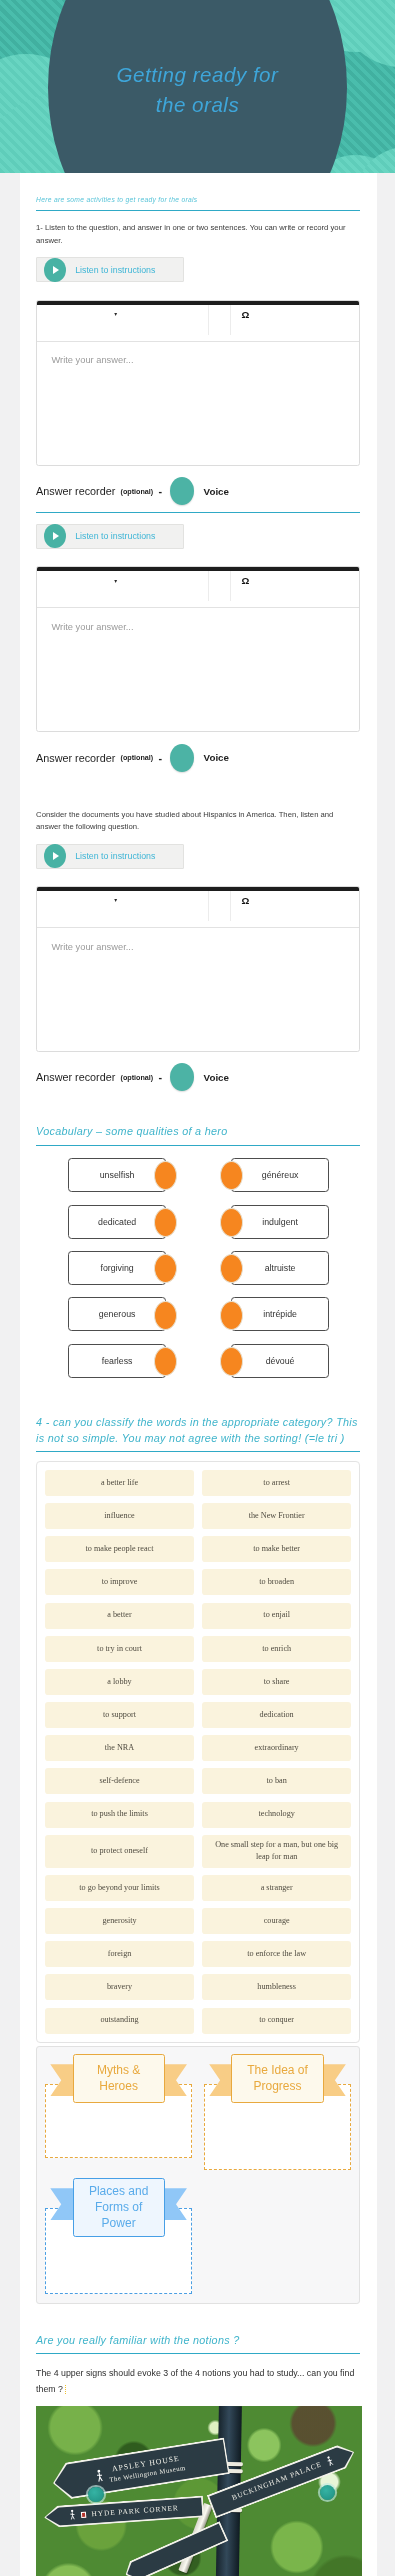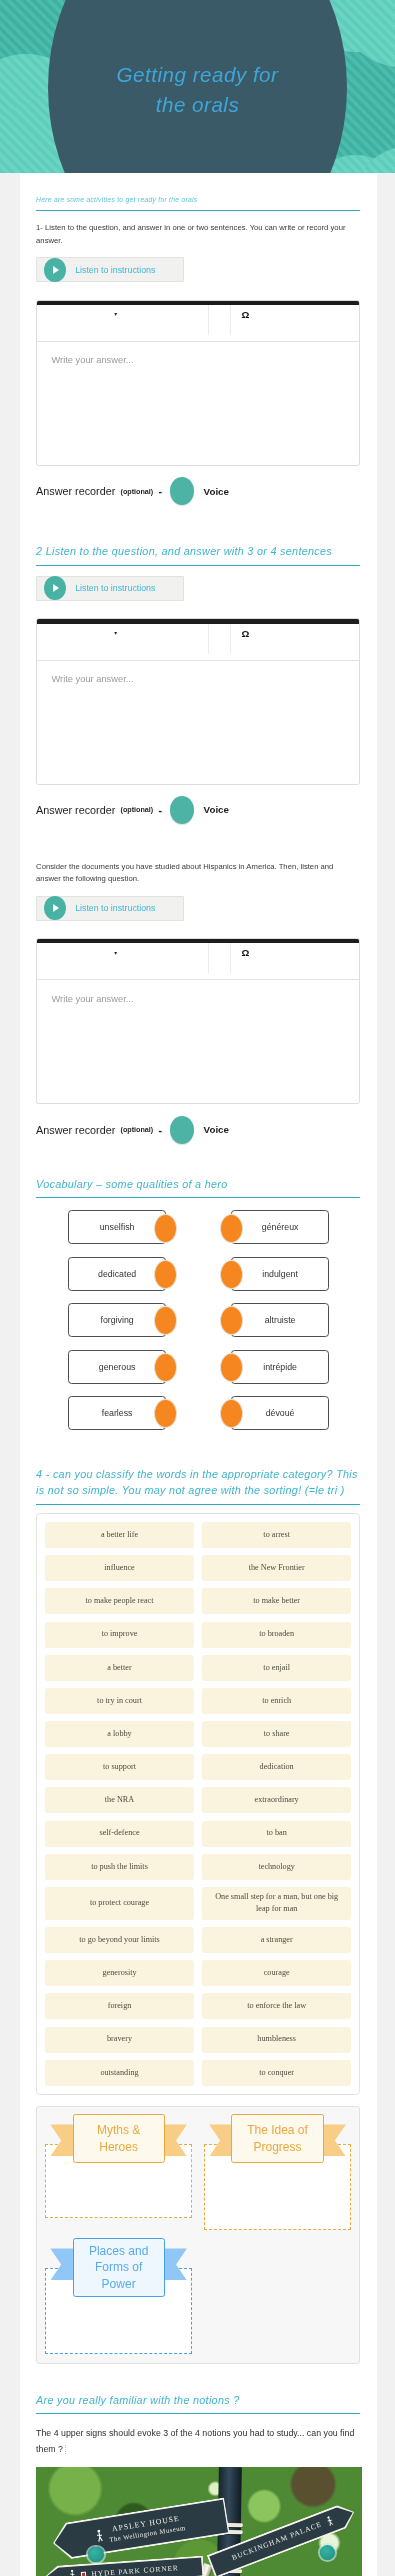--- a/index.html
+++ b/index.html
@@ -200,21 +200,21 @@
     border-radius: 3.1px;
     display: flex; align-items: center; justify-content: center;
     text-align: center;
     font-size: 8.2px; color: #4f4b40;
     padding: 4.1px 9.3px;
     line-height: 1.5;
     cursor: grab;
   }
   
   .cat-card {
-    margin-top: 11px;
+    margin-top: 3px;
     background: #f7f7f8;
     border: 0.5px solid #e1e1e1;
     border-radius: 3.1px;
     padding: 4.1px 2.1px;
     display: grid;
     grid-template-columns: 1fr 1fr;
   }
   .quad { position: relative; height: 112px; }
   .quad.tall { height: 124px; }
   .zone {
@@ -392,21 +392,20 @@
   </div>
 
   <div class="recorder">
     <span class="rec-label">Answer recorder</span>
     <span class="rec-opt">(optional)</span>
     <span class="rec-dash">-</span>
     <span class="rec-circle"></span>
     <span class="rec-voice">Voice</span>
   </div>
 
-  <div class="teal-heading">2 Listen to the question, and answer with 3 or 4 sentences</div>
   <div class="rule"></div>
 
   <div class="listen-btn">
     <span class="play-circle">
         <span class="play-tri"></span>
       </span>
     <span class="listen-label">Listen to instructions</span>
   </div>
 
   <div class="editor">
@@ -558,21 +557,21 @@
     </div>
     <div class="chip-row">
       <div class="chip">self-defence</div>
       <div class="chip">to ban</div>
     </div>
     <div class="chip-row">
       <div class="chip">to push the limits</div>
       <div class="chip">technology</div>
     </div>
     <div class="chip-row">
-      <div class="chip">to protect courage</div>
+      <div class="chip">to protect oneself</div>
       <div class="chip">One small step for a man, but one big leap for man</div>
     </div>
     <div class="chip-row">
       <div class="chip">to go beyond your limits</div>
       <div class="chip">a stranger</div>
     </div>
     <div class="chip-row">
       <div class="chip">generosity</div>
       <div class="chip">courage</div>
     </div>

